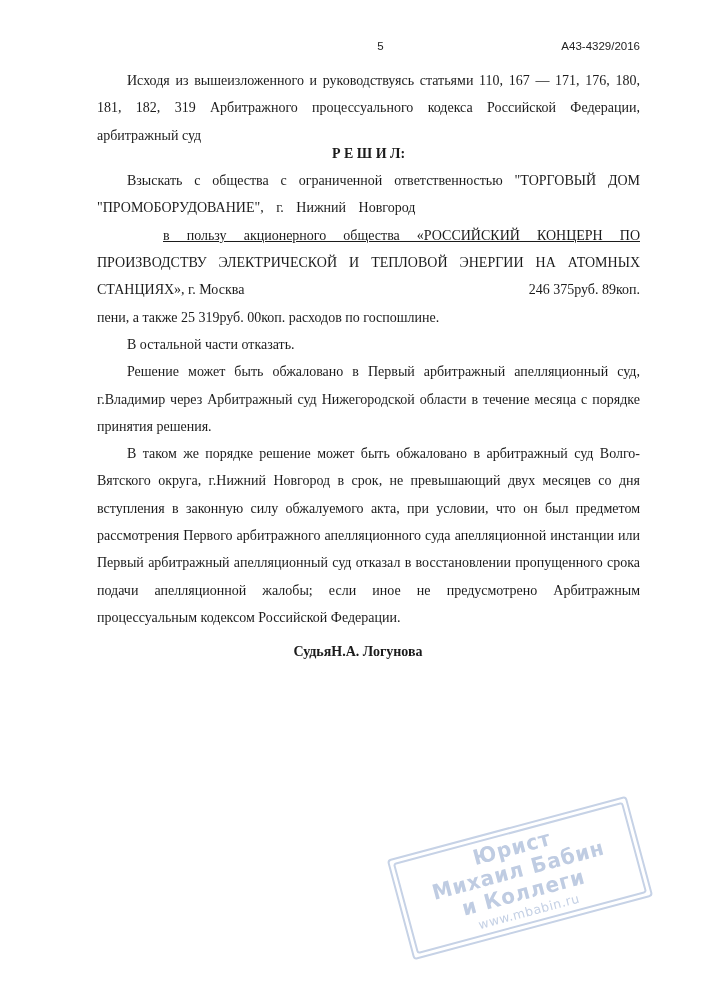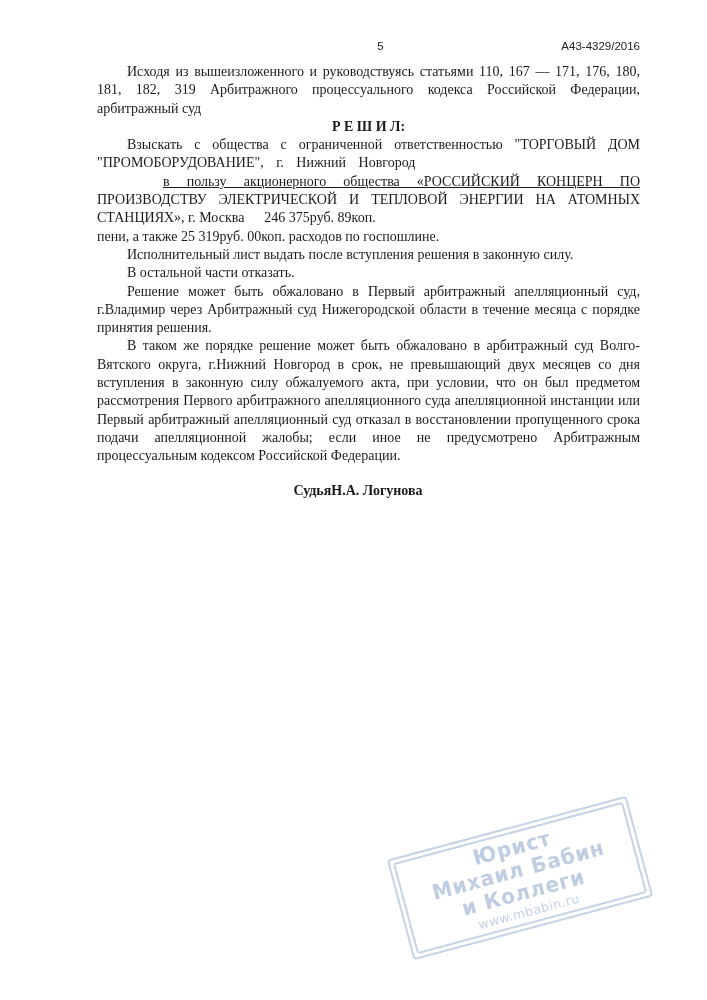--- a/index.html
+++ b/index.html
@@ -44,32 +44,33 @@
     top: 63px;
     width: 543px;
     font-size: 14px;
     line-height: 18.3px;
     color: #1b1b1b;
   }
   .ln {
     height: 18.3px;
     text-align: justify;
     text-align-last: justify;
+    margin-top: 9px;
   }
   .ln.last {
     text-align: left;
     text-align-last: left;
     font-family: Liberation Serif, serif;
   }
   .ln.ind30 { text-indent: 30px; }
   .ln.ind66 { padding-left: 66px; text-decoration: underline; }
   .ln.wide { word-spacing: 9px; }
   .ln.split {
     display: flex;
-    justify-content: flex-start;
+    justify-content: space-between;
     text-align: left;
     text-align-last: left;
     gap: 20px;
   }
   .heading {
     height: 18.3px;
     text-align: center;
     text-align-last: center;
     font-weight: bold;
   }
@@ -142,21 +143,20 @@
     <div class="ln ind30">Взыскать с общества с ограниченной ответственностью "ТОРГОВЫЙ ДОМ</div>
     <div class="ln last wide">"ПРОМОБОРУДОВАНИЕ", г. Нижний Новгород</div>
     <div class="ln ind66">в пользу акционерного общества «РОССИЙСКИЙ КОНЦЕРН ПО</div>
     <div class="ln">ПРОИЗВОДСТВУ ЭЛЕКТРИЧЕСКОЙ И ТЕПЛОВОЙ ЭНЕРГИИ НА АТОМНЫХ</div>
     <div class="ln split">
       <span>СТАНЦИЯХ», г. Москва</span>
       <span>246 375руб. 89коп.</span>
     </div>
     <div class="ln last">пени, а также 25 319руб. 00коп. расходов по госпошлине.</div>
 
-    <div class="ln last ind30">Исполнительный лист выдать после вступления решения в законную силу.</div>
     <div class="ln last ind30">В остальной части отказать.</div>
 
     <div class="ln ind30">Решение может быть обжаловано в Первый арбитражный апелляционный суд,</div>
     <div class="ln">г.Владимир через Арбитражный суд Нижегородской области в течение месяца с порядке</div>
     <div class="ln last">принятия решения.</div>
 
     <div class="ln ind30">В таком же порядке решение может быть обжаловано в арбитражный суд Волго-</div>
     <div class="ln">Вятского округа, г.Нижний Новгород в срок, не превышающий двух месяцев со дня</div>
     <div class="ln">вступления в законную силу обжалуемого акта, при условии, что он был предметом</div>
     <div class="ln">рассмотрения Первого арбитражного апелляционного суда апелляционной инстанции или</div>

